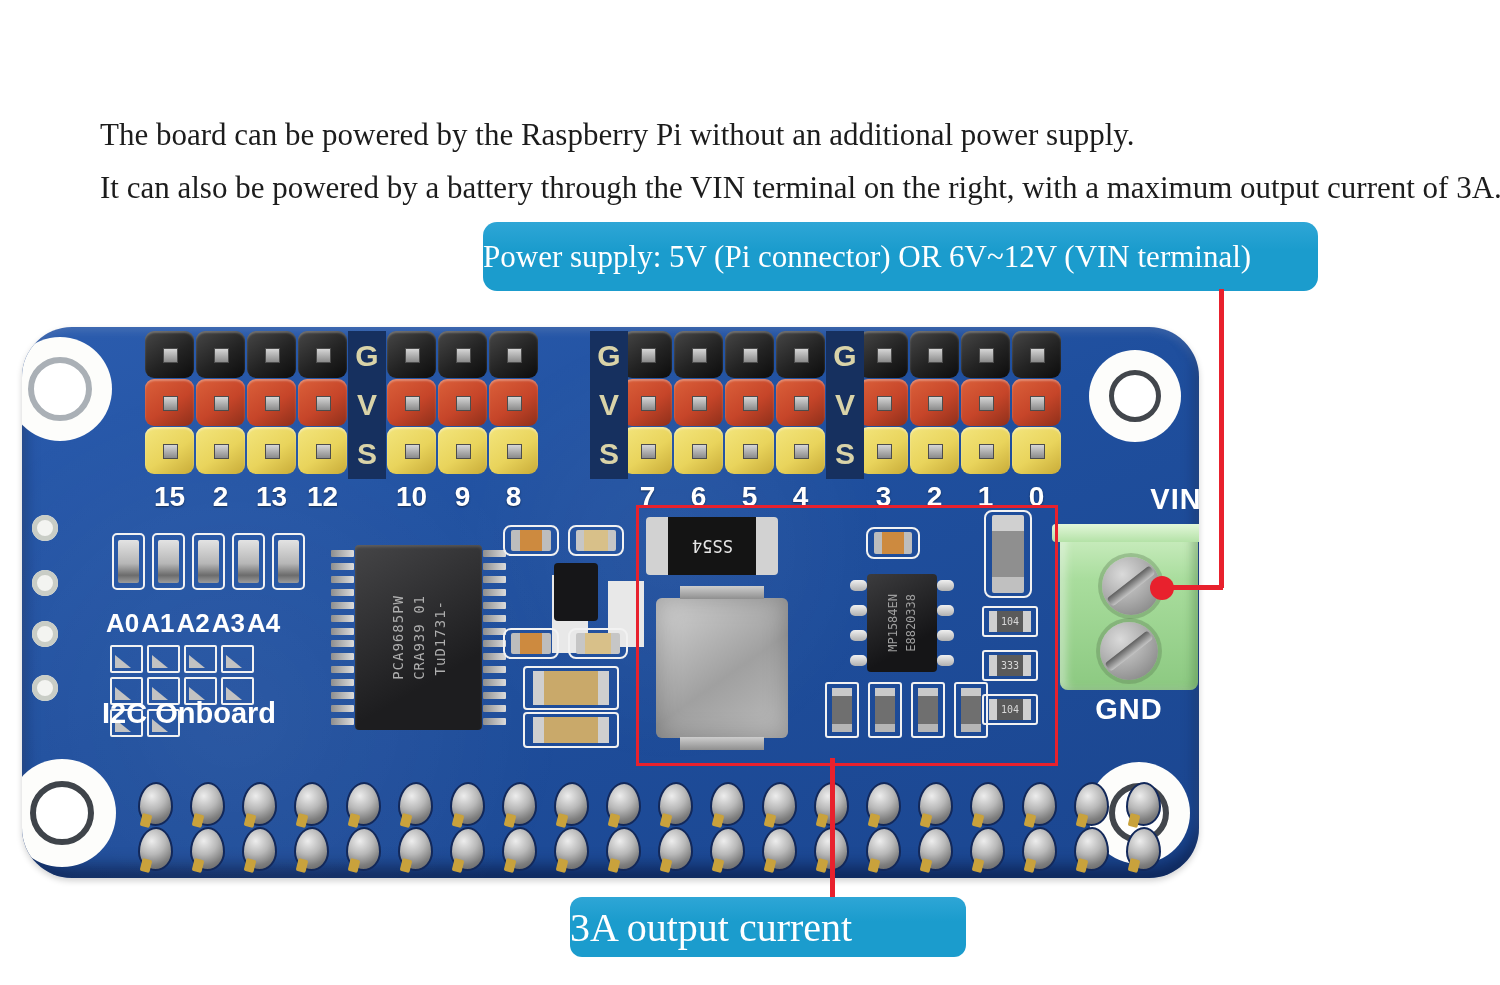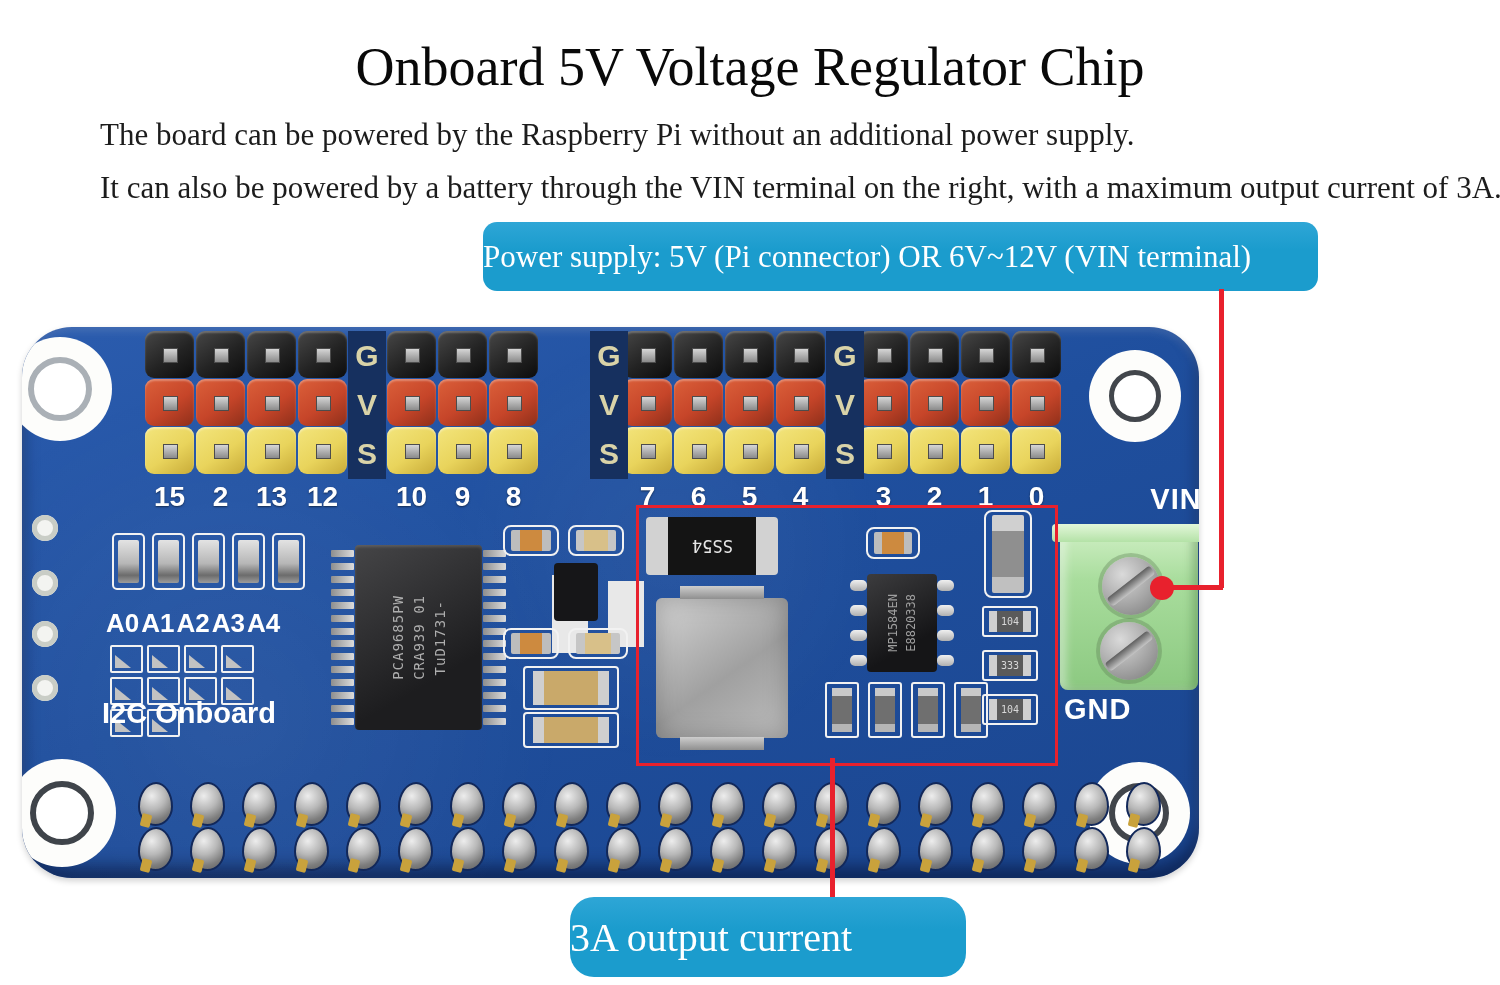--- a/index.html
+++ b/index.html
@@ -10,21 +10,21 @@
   .title{position:absolute;left:0;top:0;width:100%;text-align:center;
          font-size:54px;font-weight:400;color:#090909;letter-spacing:0;}
   .intro{position:absolute;left:100px;font-size:31px;color:#1c1c1c;white-space:nowrap;}
   .intro.l1{top:86px;}
   .intro.l2{top:139px;}
 
   
   .callout{position:absolute;background:linear-gradient(180deg,#2ea6d6 0%,var(--callout-blue) 40%);
            color:#fff;display:flex;align-items:center;justify-content:flex-start;text-align:center;}
   .callout.power{left:483px;top:222px;width:835px;height:69px;border-radius:14px;font-size:31px;}
-  .callout.current{left:570px;top:897px;width:396px;height:80px;border-radius:24px;font-size:40px;}
+  .callout.current{left:570px;top:897px;width:396px;height:60px;border-radius:12px;font-size:40px;}
 
   
   .redline{position:absolute;background:var(--annotation-red);}
   .redline.v1{left:1219px;top:289px;width:5px;height:299px;}
   .redline.h1{left:1170px;top:585px;width:53px;height:5px;}
   .redline.v2{left:830px;top:758px;width:5px;height:140px;}
   .reddot{position:absolute;left:1150px;top:576px;width:24px;height:24px;border-radius:50%;
           background:var(--annotation-red);}
   .red-rect{position:absolute;left:636px;top:505px;width:416px;height:255px;
             border:3px solid var(--annotation-red);}
@@ -146,29 +146,28 @@
        background:linear-gradient(180deg,#cdeec2 0%,var(--terminal-green) 30%,#8cc981 100%);
        box-shadow:inset -6px 0 8px rgba(60,110,55,.35),inset 6px 0 8px rgba(255,255,255,.4);}
   .terminal::before{content:"";position:absolute;left:-8px;right:-4px;top:-8px;height:18px;
        background:linear-gradient(180deg,#e2f7d9,#b4e2a7);border-radius:4px;}
   .screw{position:absolute;width:58px;height:58px;border-radius:50%;
        background:radial-gradient(circle at 35% 30%,#dadada,#a5a5a5 55%,#787878);
        box-shadow:0 0 0 4px rgba(90,120,80,.35);}
   .screw::after{content:"";position:absolute;left:2px;top:24px;width:54px;height:10px;border-radius:3px;
        background:linear-gradient(180deg,#5f5f5f,#c4c4c4);transform:rotate(-38deg);}
   .screw.s1{left:42px;top:25px;} .screw.s2{left:40px;top:90px;}
-  .gnd-label{position:absolute;left:1042px;top:366px;width:130px;text-align:left;
+  .gnd-label{position:absolute;left:1042px;top:366px;width:130px;text-align:center;
        font-family:"Liberation Sans",sans-serif;font-weight:bold;font-size:29px;color:#fff;letter-spacing:1px;}
 </style>
 </head>
 <body>
 
 <div class="page">
 
-  <h1 class="title">Onboard 5V Voltage Regulator Chip</h1>
   <p class="intro l1">The board can be powered by the Raspberry Pi without an additional power supply.</p>
   <p class="intro l2">It can also be powered by a battery through the VIN terminal on the right, with a maximum output current of 3A.</p>
 
   <div class="callout power">
     <span>Power supply: 5V (Pi connector) OR 6V~12V (VIN terminal)</span>
   </div>
 
   <div class="board">
     <div class="hole tl"></div>
     <div class="hole tr"></div>

